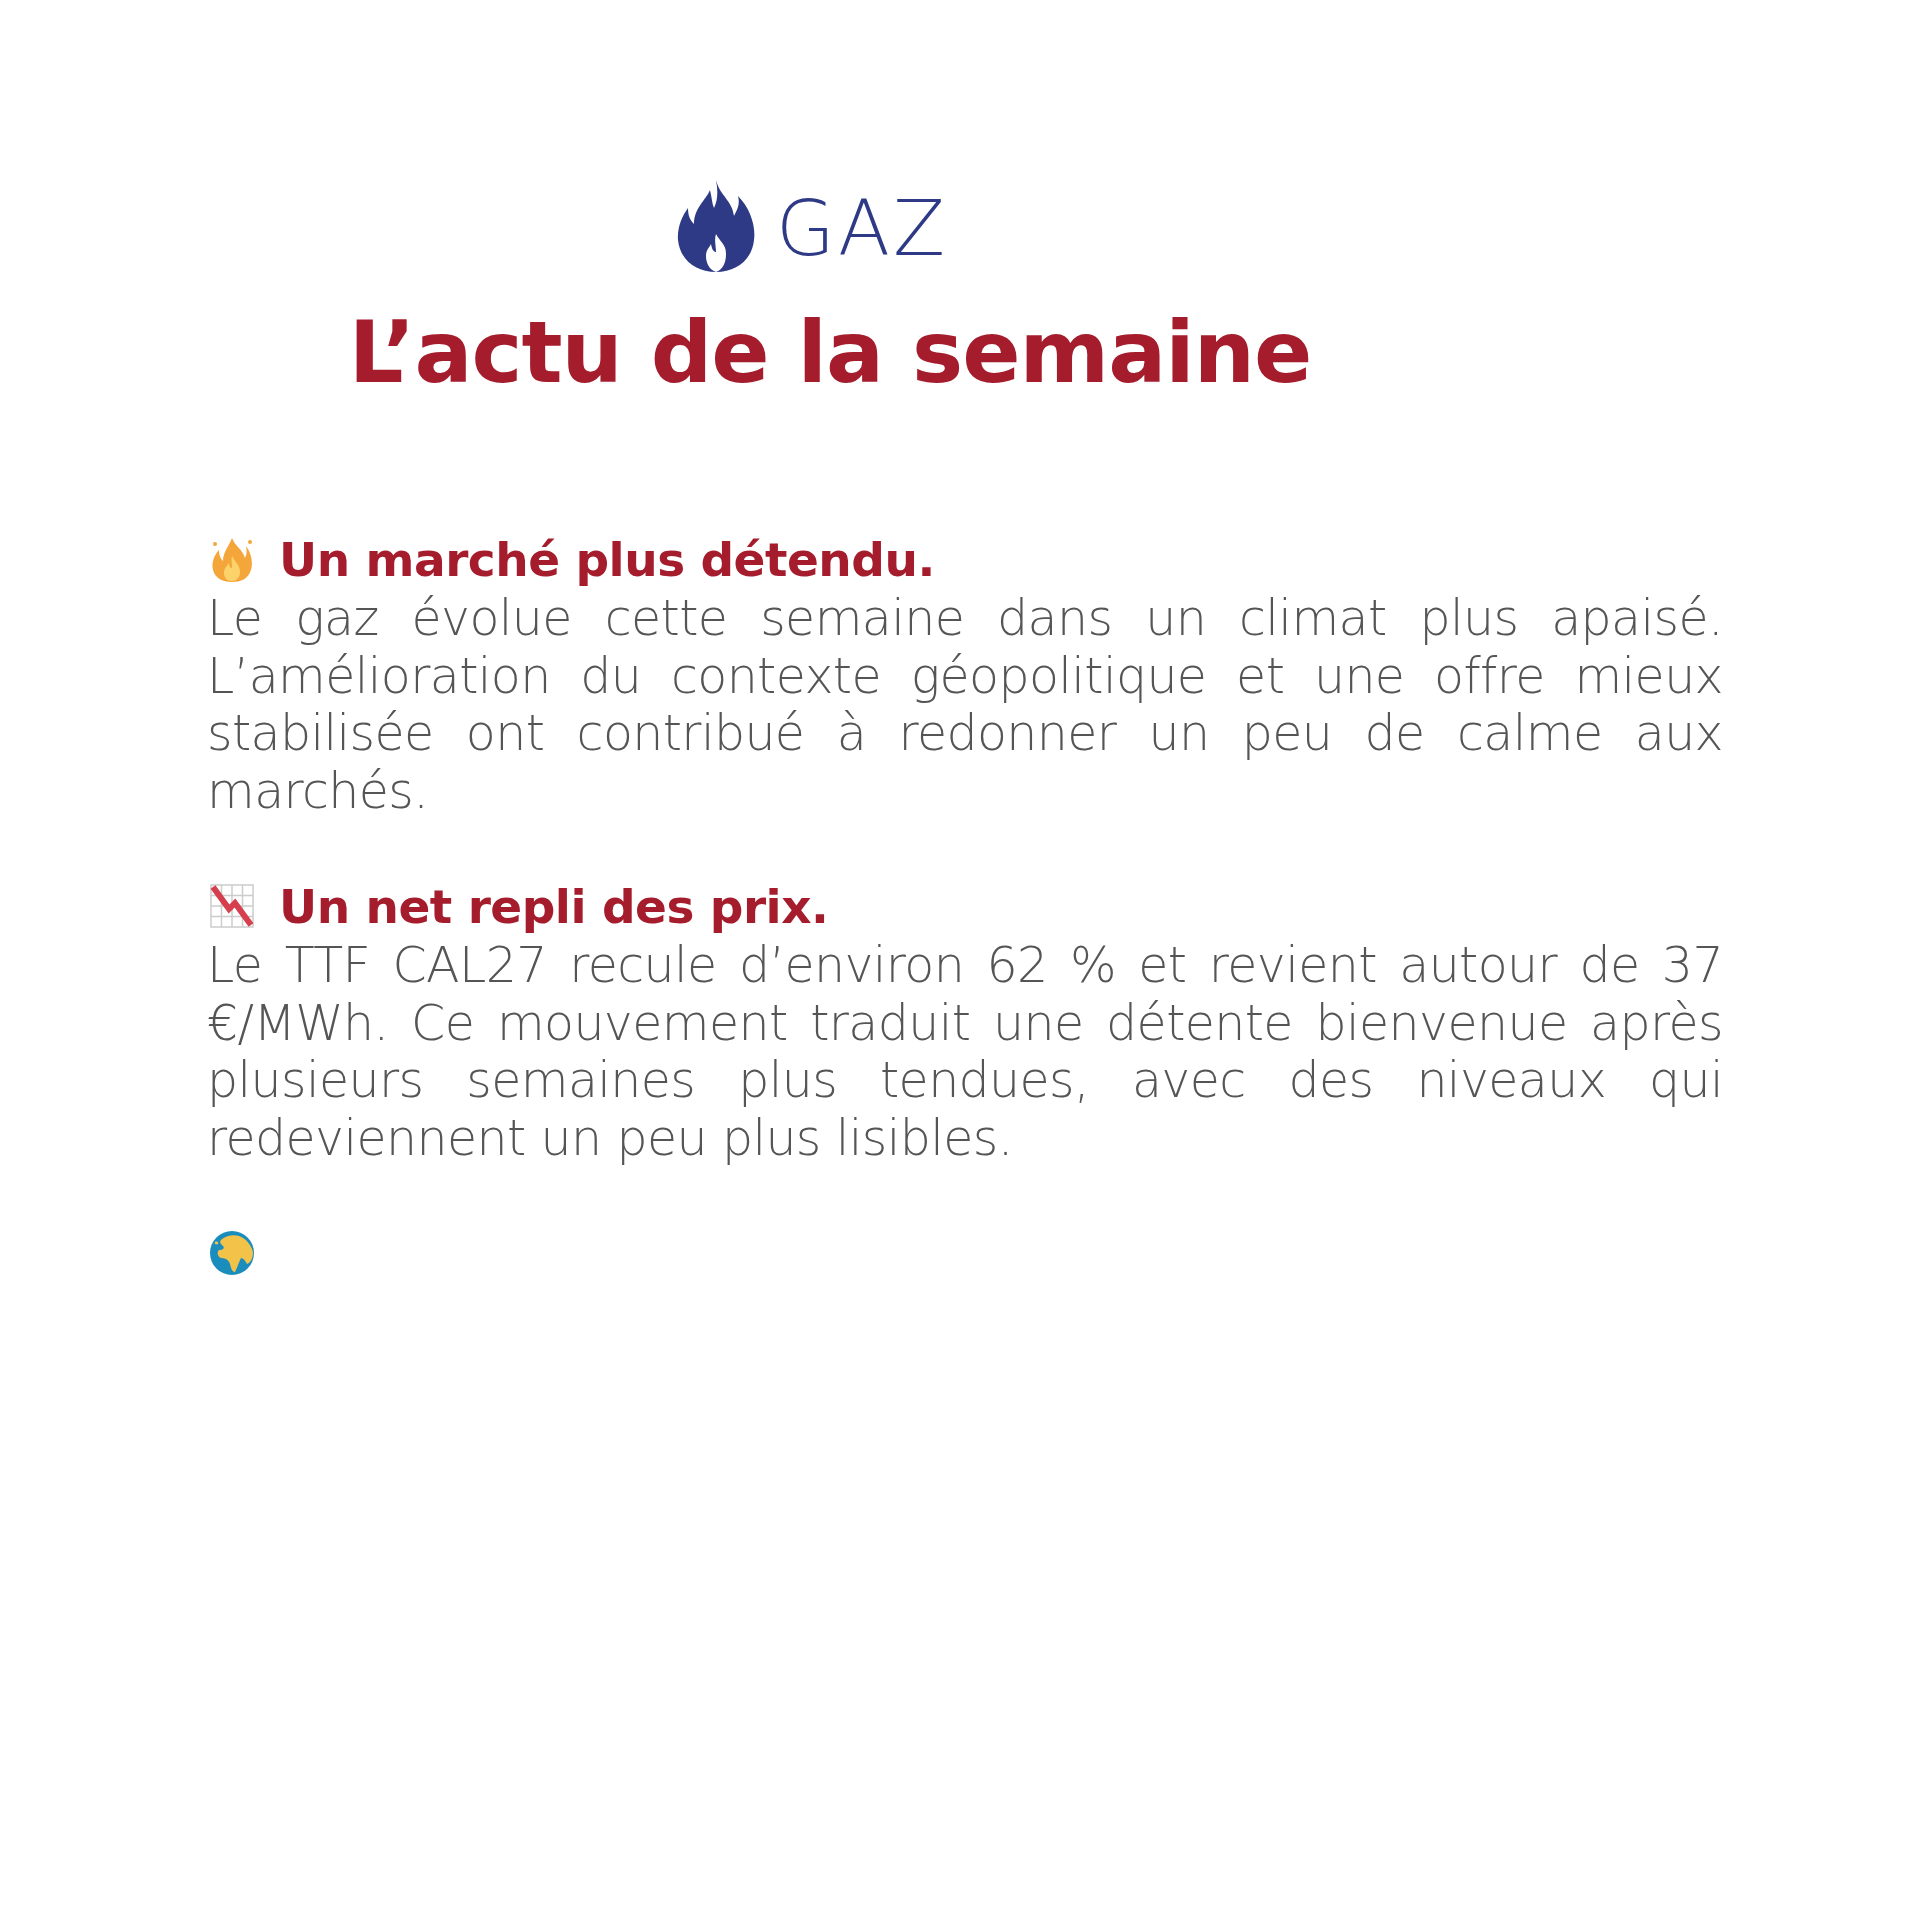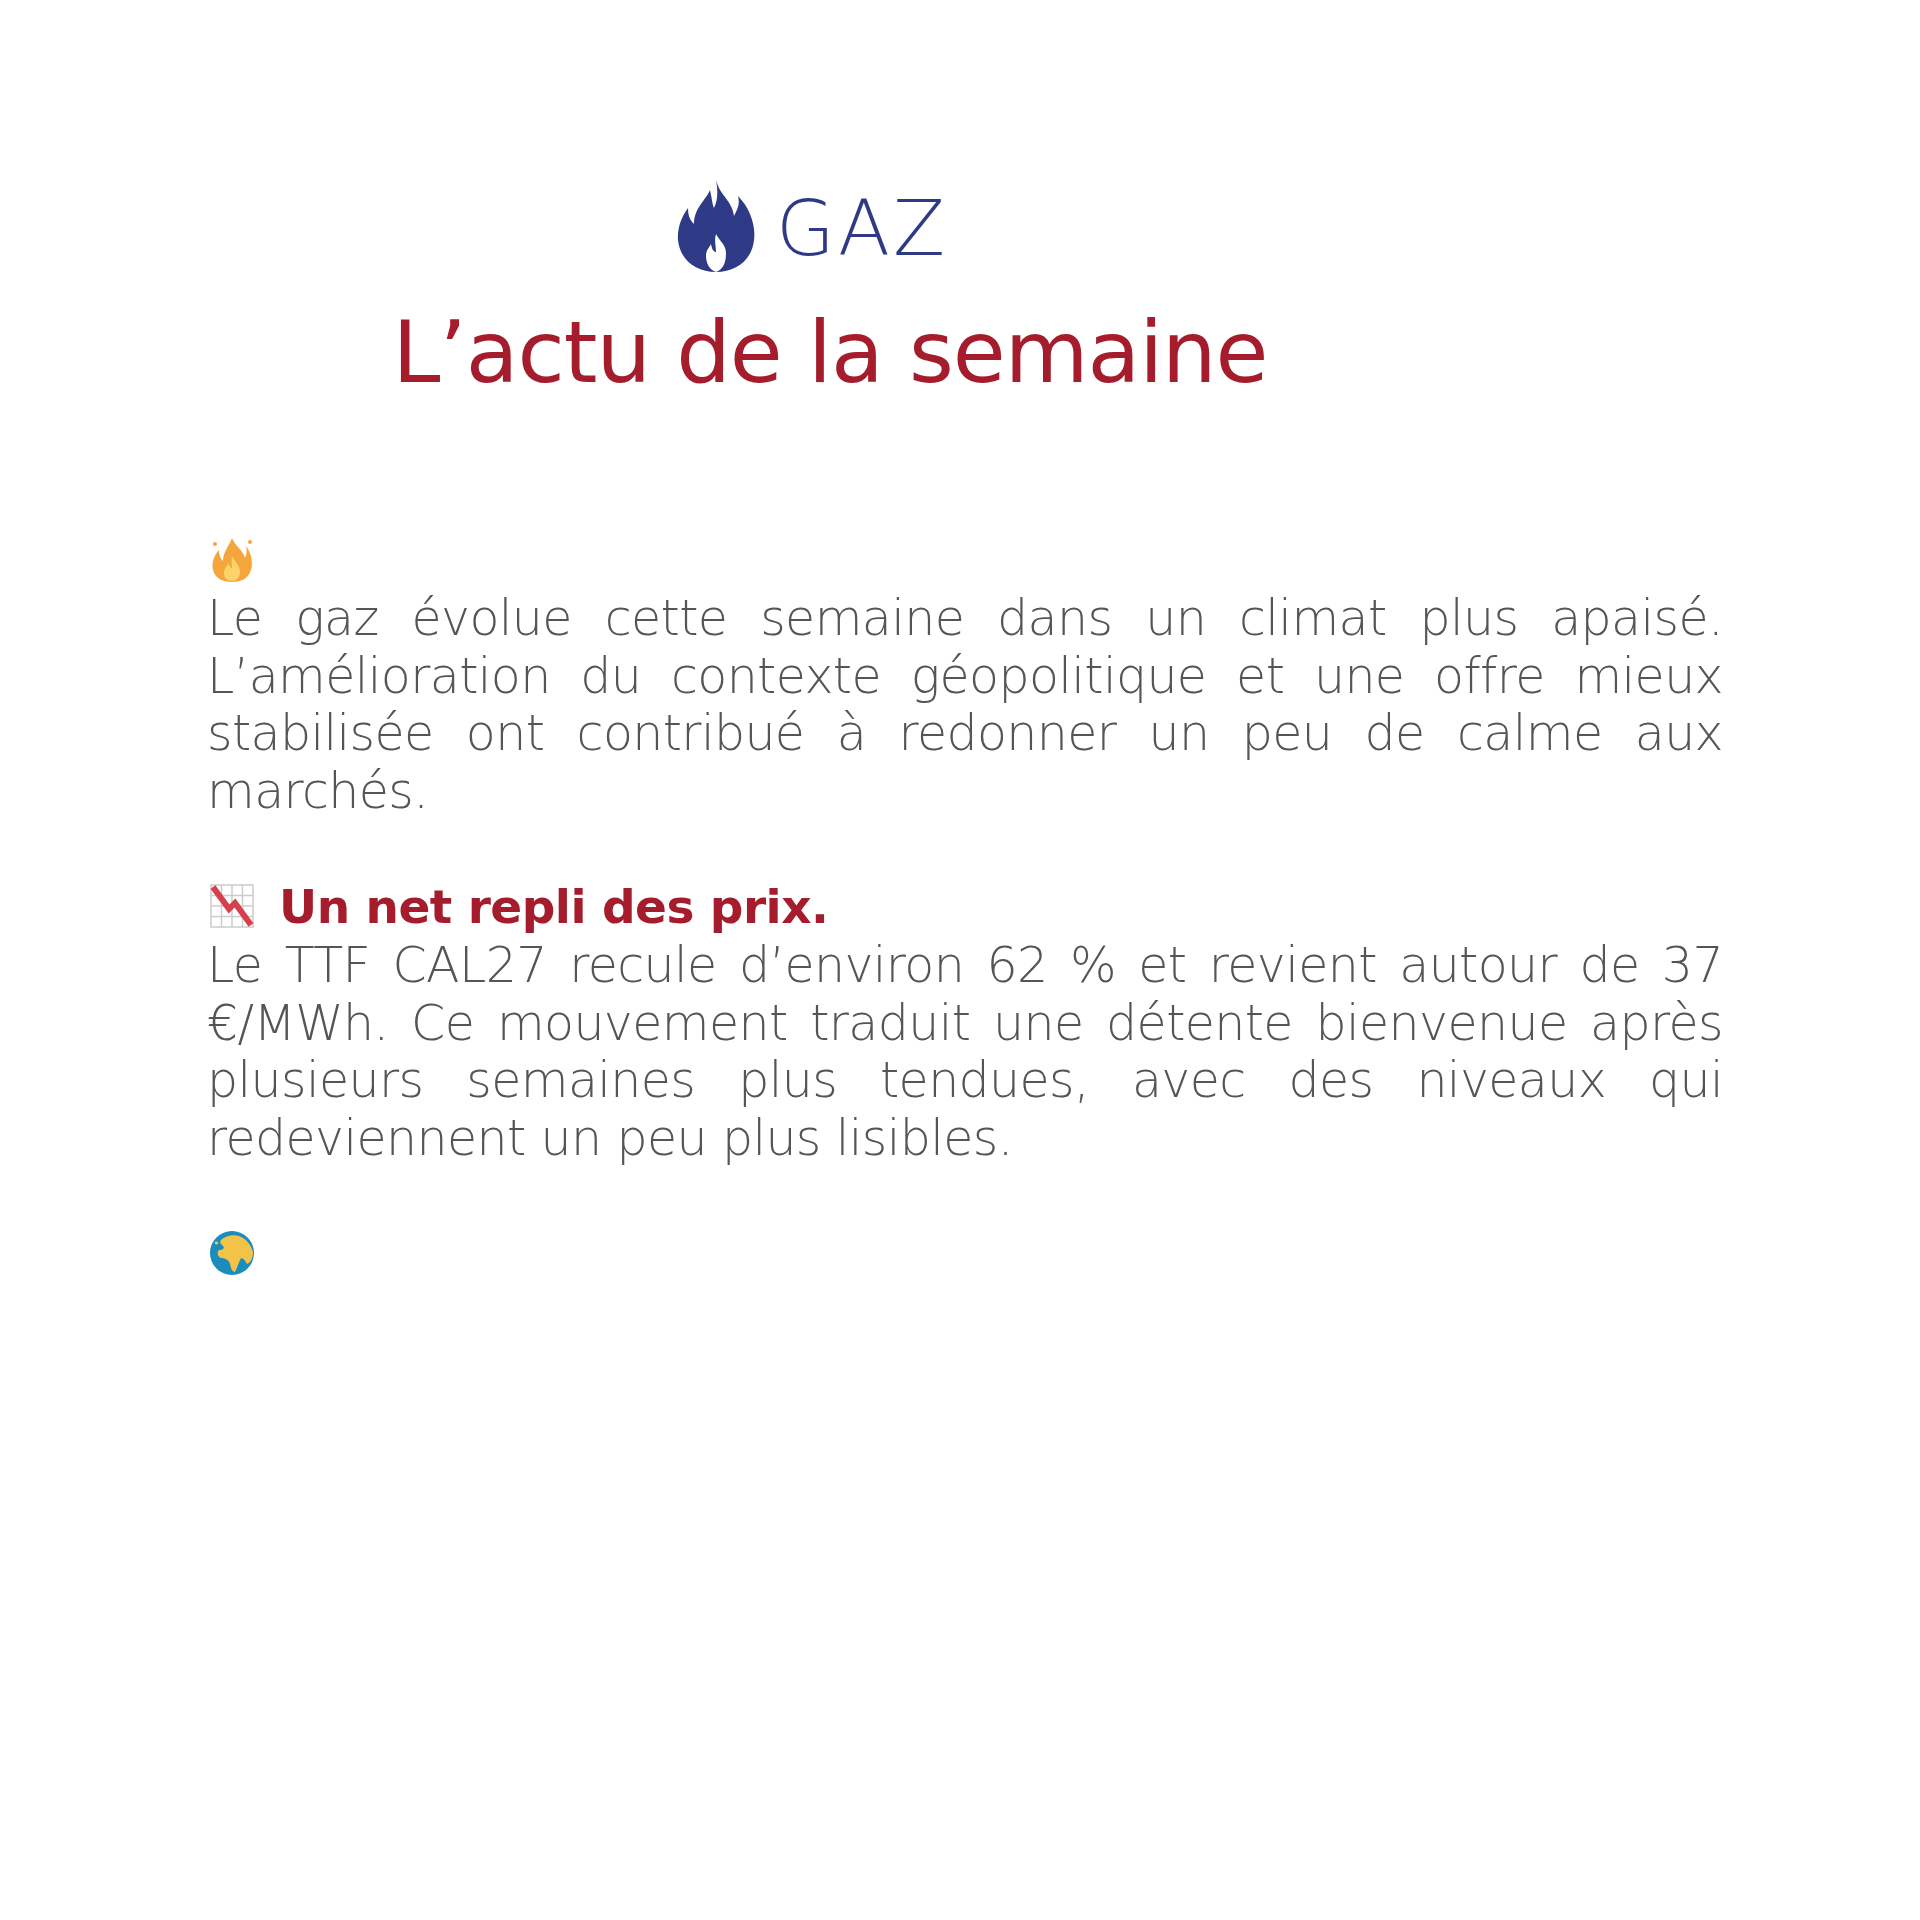--- a/index.html
+++ b/index.html
@@ -1,20 +1,20 @@
 <!DOCTYPE html>
 <html><head>
 <meta charset="utf-8">
 <style>
   html, body { margin: 0; padding: 0; background: #ffffff; }
   body { width: 1920px; height: 1920px; position: relative; overflow: hidden; font-family: "DejaVu Sans", sans-serif; }
   .header { position: absolute; top: 178px; left: 0; width: 1624px; display: flex; justify-content: center; align-items: center; gap: 20px; }
   .flame { width: 80px; height: 96px; display: block; }
   .gaz { font-family: "DejaVu Sans", sans-serif; font-weight: 300; font-size: 76px; color: #2e3a85; letter-spacing: 3px; line-height: 1; margin-top: 6px; }
-  .title { position: absolute; top: 305px; left: 0; width: 1660px; text-align: center; font-family: "DejaVu Sans", sans-serif; font-weight: normal; font-size: 86px; color: #a51d2d; line-height: 1.1; letter-spacing: -1px; }
+  .title { position: absolute; top: 305px; left: 0; width: 1660px; text-align: center; font-family: "DejaVu Sans", sans-serif; font-weight: bold; font-size: 86px; color: #a51d2d; line-height: 1.1; letter-spacing: -1px; }
   .sections { position: absolute; left: 207px; width: 1516px; top: 528px; }
   .section { margin-bottom: 55px; }
   .sec-head { display: flex; align-items: center; gap: 22px; height: 62px; }
   .sec-icon { width: 50px; height: 50px; flex: 0 0 50px; display: block; }
   .sec-title { font-family: "DejaVu Sans", sans-serif; font-weight: bold; font-size: 47px; color: #a51d2d; line-height: 1; letter-spacing: -0.5px; }
   .sec-body { font-family: "DejaVu Sans", sans-serif; font-weight: 300; font-size: 49px; color: #555555; line-height: 57.5px; text-align: justify; letter-spacing: -0.6px; margin: 0; }
 </style>
 </head>
 <body>
 
@@ -31,20 +31,21 @@
 <div class="sections">
 
   <div class="section">
     <div class="sec-head">
       <svg class="sec-icon" viewBox="0 0 50 50">
         <path fill="#f4a63a" d="M25 4 C28 12 36 16 38 24 C40 20 40 16 39 12 C45 20 46 30 44 36 C41 45 34 48 25 48 C15 48 8 44 6 36 C4 28 8 20 12 16 C12 22 14 25 16 27 C16 18 22 12 25 4 Z"></path>
         <path fill="#fcd36b" d="M25 22 C28 28 33 31 33 38 C33 44 29 47 25 47 C20 47 17 44 17 39 C17 34 20 32 22 29 C22 33 24 34 25 34 C25 30 24 26 25 22 Z"></path>
         <circle cx="8" cy="10" r="2" fill="#f4a63a"></circle>
           <circle cx="43" cy="8" r="2" fill="#f4a63a"></circle>
       </svg>
+      <span class="sec-title">Un marché plus détendu.</span>
     </div>
     <p class="sec-body">Le gaz évolue cette semaine dans un climat plus apaisé. L’amélioration du contexte géopolitique et une offre mieux stabilisée ont contribué à redonner un peu de calme aux marchés.</p>
   </div>
 
   <div class="section">
     <div class="sec-head">
       <svg class="sec-icon" viewBox="0 0 50 50">
         <rect x="4" y="4" width="42" height="42" fill="#ffffff" stroke="#cccccc" stroke-width="1.5"></rect>
         <g stroke="#cccccc" stroke-width="1.5">
           <line x1="14.5" y1="4" x2="14.5" y2="46"></line>

